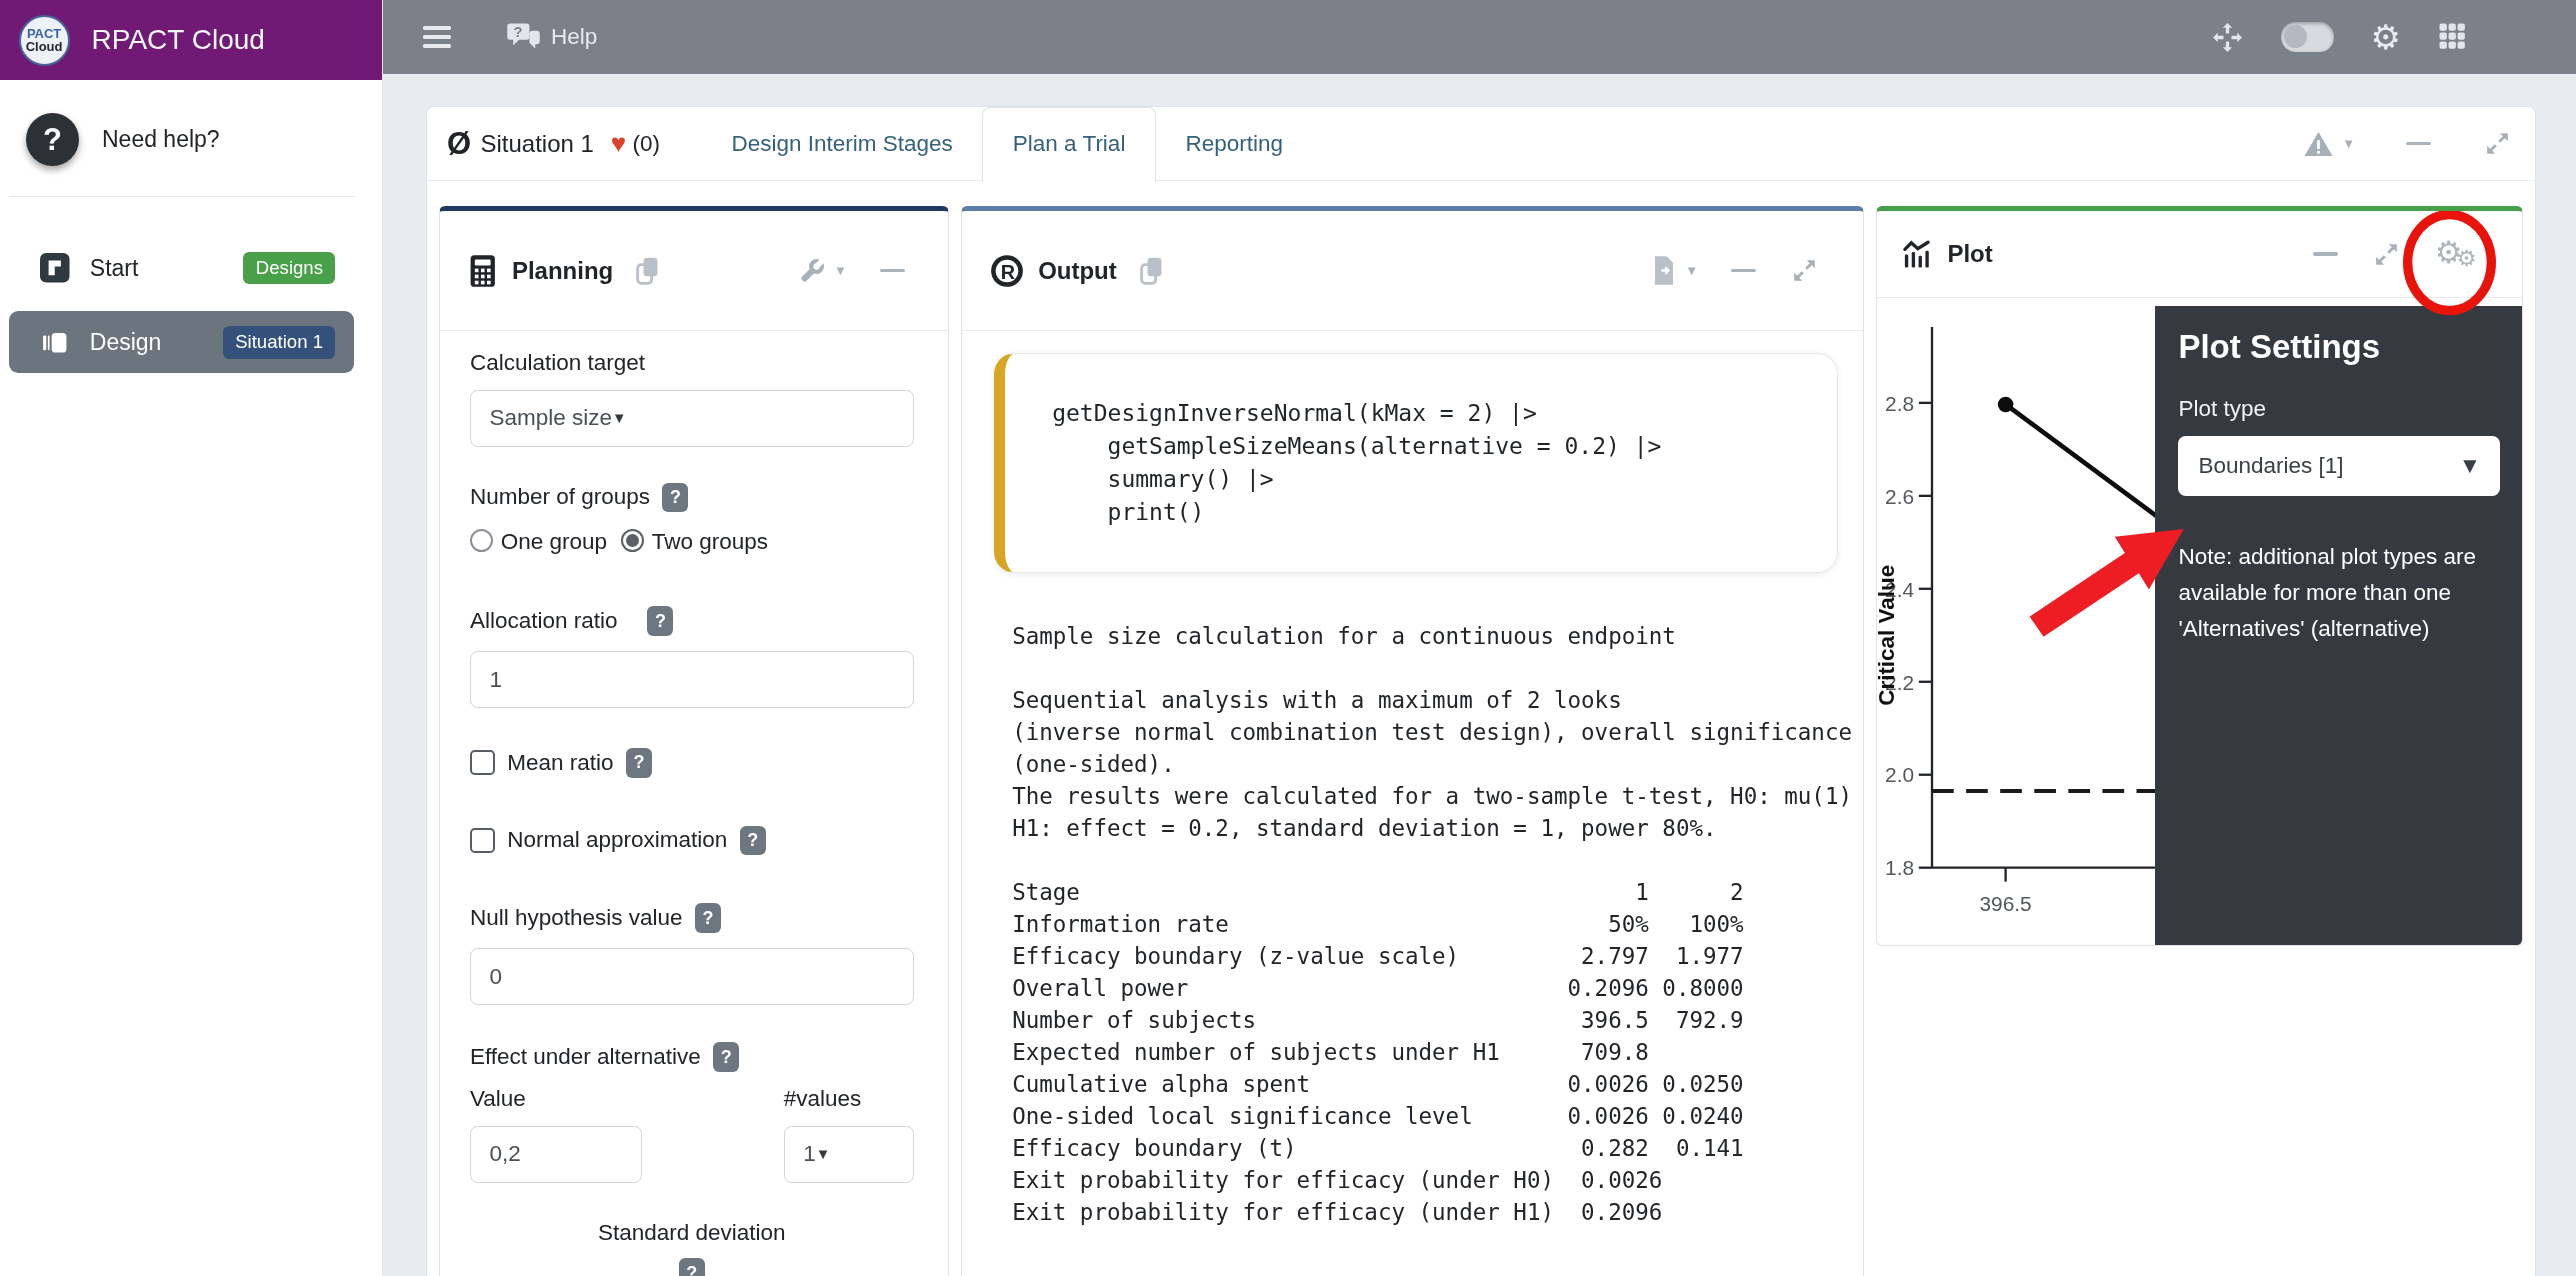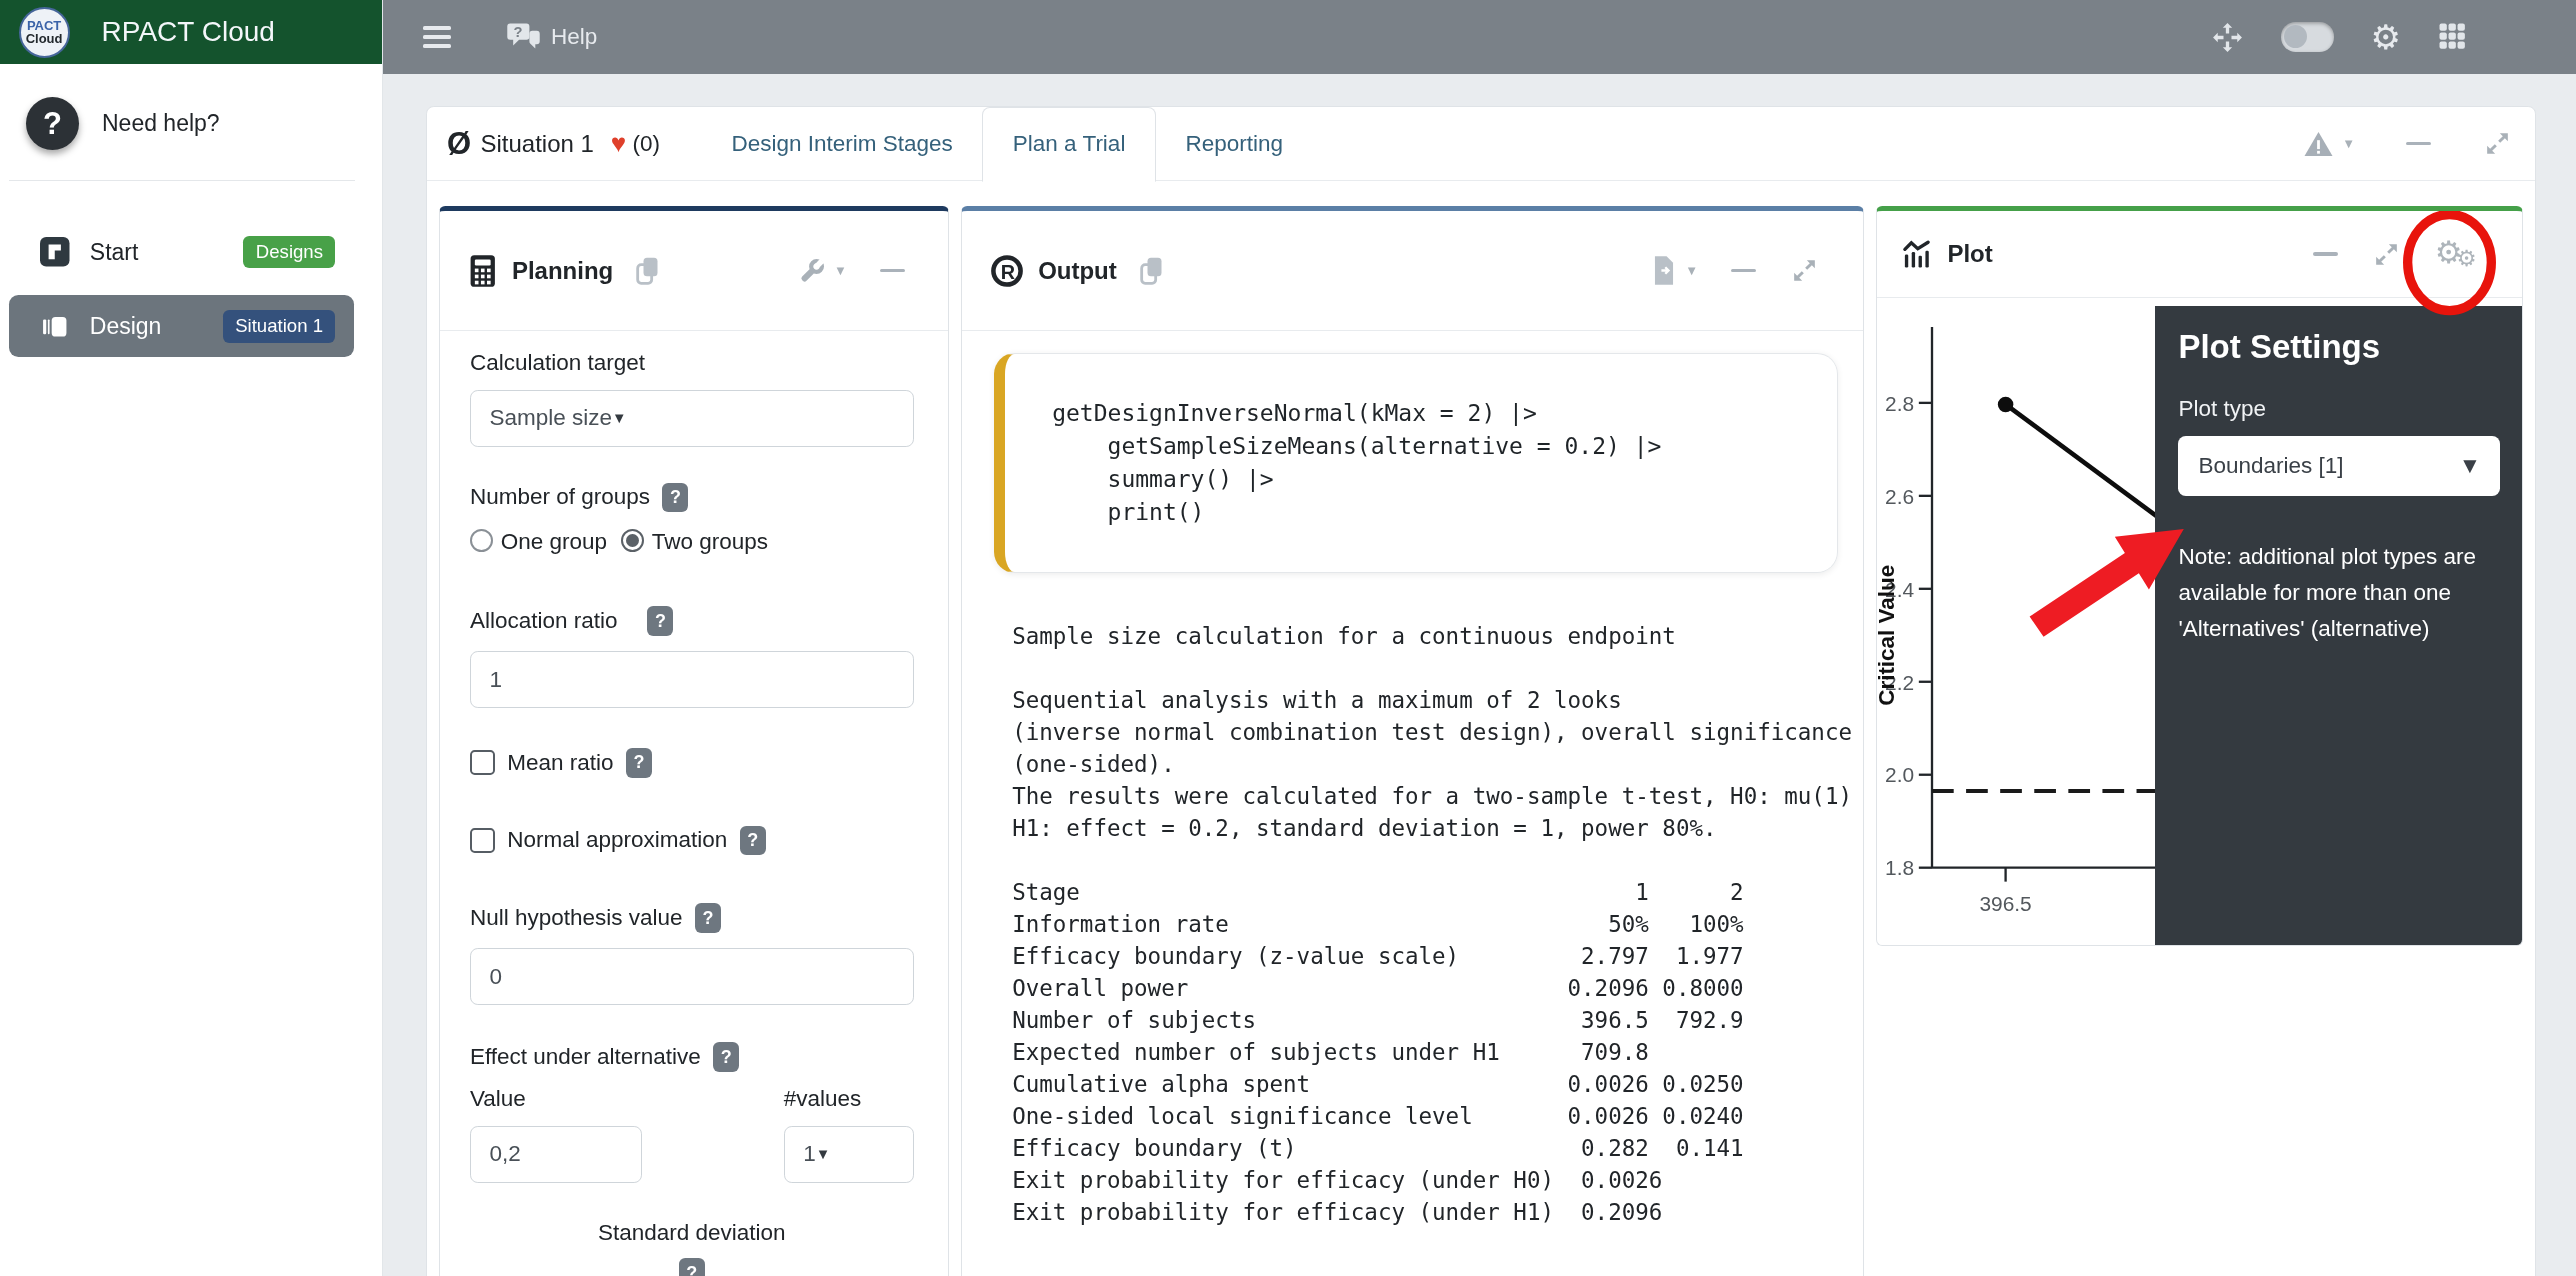--- a/index.html
+++ b/index.html
@@ -6,21 +6,21 @@
   html,body { margin:0; padding:0; }
   body {
     width:2576px; height:1277px; overflow:hidden; position:relative;
     background:#e9ecef; color:#212529;
     font-family:"Liberation Sans", sans-serif;
   }
   svg text { font-family:"Liberation Sans", sans-serif; }
 
   
   .sidebar { position:absolute; left:0; top:0; width:383px; height:1277px; background:#fff; border-right:1.6px solid #e2e6e9; }
-  .side-logo { height:64px; background:#14532d; display:flex; align-items:center; gap:32px; padding:0 18.6px; }
+  .side-logo { height:80px; background:#701a75; display:flex; align-items:center; gap:22px; padding:0 18.6px; }
   .logo-circle { width:51px; height:51px; border-radius:50%; background:#eef2f7; border:2.3px solid #46669a;
     display:flex; flex-direction:column; align-items:center; justify-content:center; line-height:1; }
   .logo-circle span { font-size:13px; font-weight:bold; color:#23292e; }
   .logo-circle .r { color:#3b63a8; }
   .side-title { color:#f4f7fa; font-size:28px; }
   .need-help { display:flex; align-items:center; gap:23px; margin:33px 0 0 26px; }
   .qmark-circle { width:53px; height:53px; border-radius:50%; background:#2c3136; color:#fff; font-size:31px; font-weight:bold;
     display:flex; align-items:center; justify-content:center; box-shadow:0 3.9px 7.8px rgba(0,0,0,.35); }
   .need-help-label { font-size:23px; }
   .side-divider { height:1.6px; background:#e4e7ea; margin:29.5px 0 0 9.3px; width:346px; }

